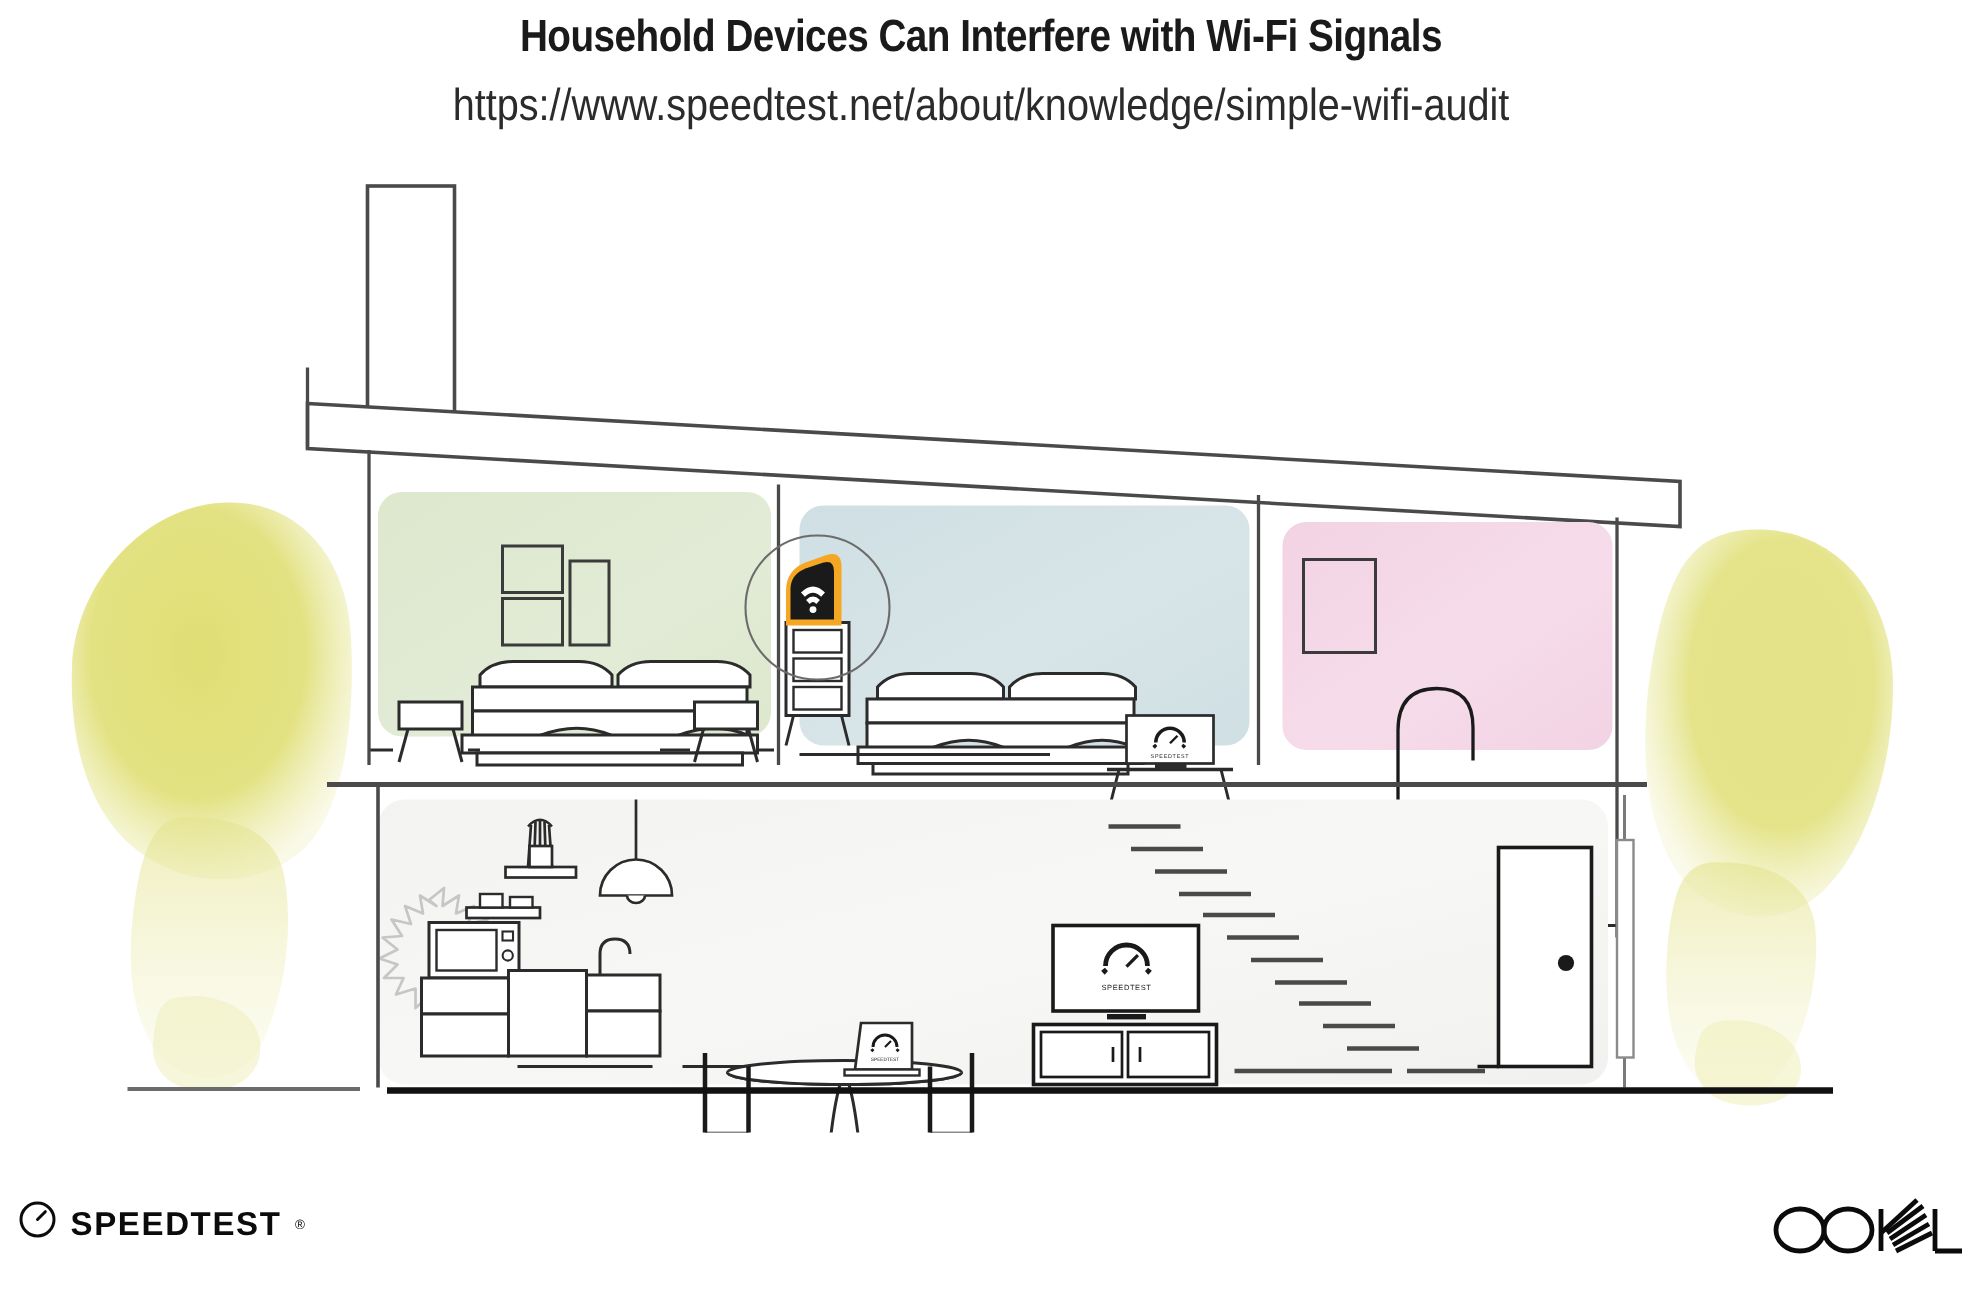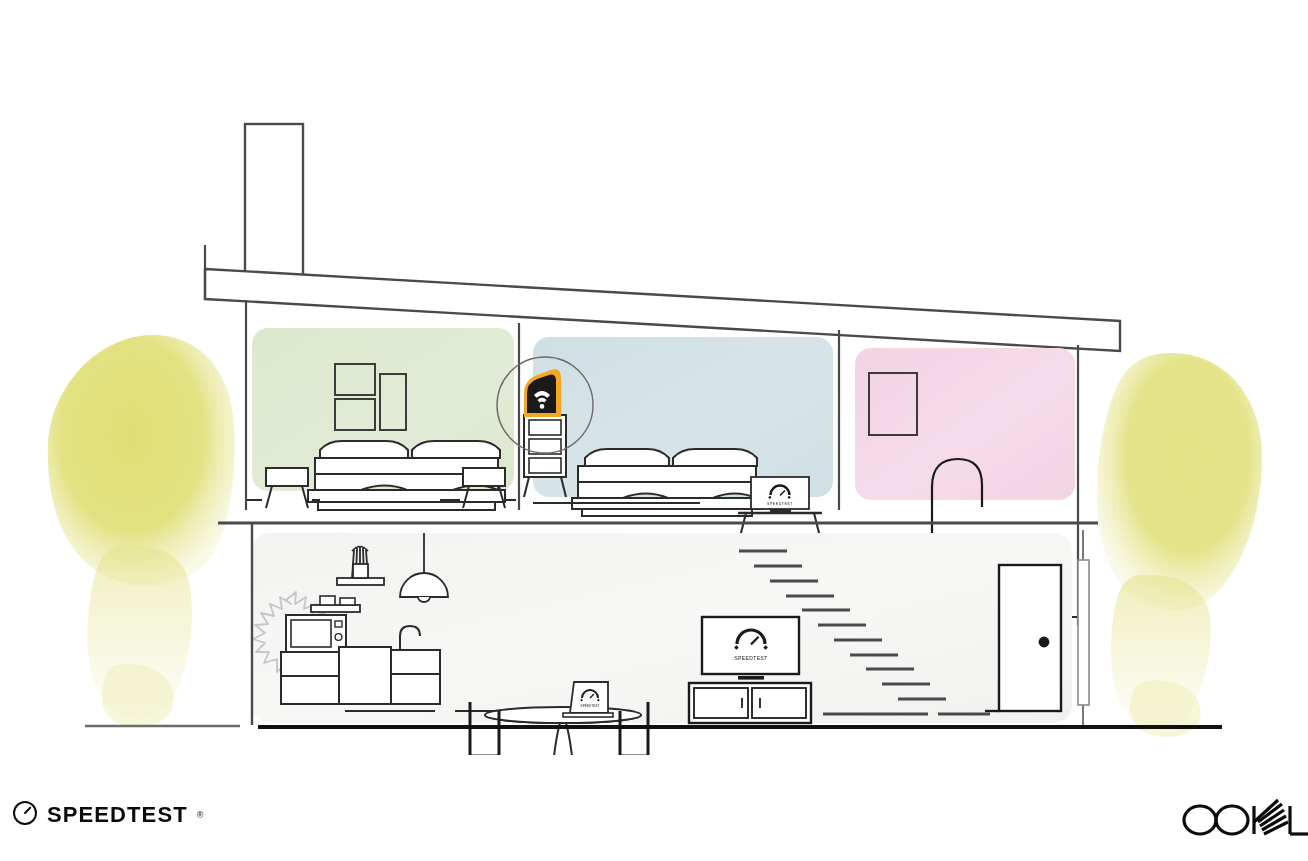--- a/index.html
+++ b/index.html
@@ -99,20 +99,24 @@
     overflow: hidden;
     clip: rect(0 0 0 0);
     white-space: nowrap;
   }
 </style>
 </head>
 <body>
 
 <div class="page">
 
+  <div class="header">
+    <h1 class="title">Household Devices Can Interfere with Wi-Fi Signals</h1>
+    <div class="subtitle">https://www.speedtest.net/about/knowledge/simple-wifi-audit</div>
+  </div>
 
   <div class="stage">
     <svg width="1308" height="650" viewBox="0 0 1308 650" xmlns="http://www.w3.org/2000/svg">
       <defs>
         <radialGradient id="folgradL" cx="45%" cy="40%" r="62%">
           <stop offset="0%" stop-color="#dedd6d" stop-opacity="0.95"></stop>
           <stop offset="62%" stop-color="#dedd6d" stop-opacity="0.85"></stop>
           <stop offset="100%" stop-color="#e9e9a3" stop-opacity="0.25"></stop>
         </radialGradient>
         <radialGradient id="folgradR" cx="55%" cy="40%" r="62%">

